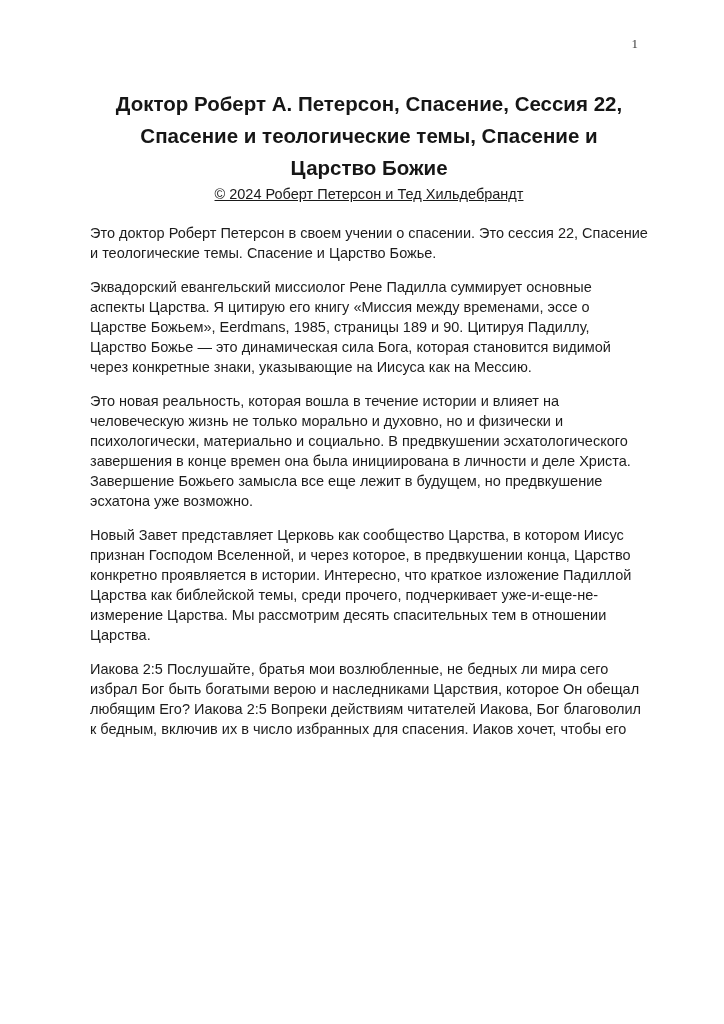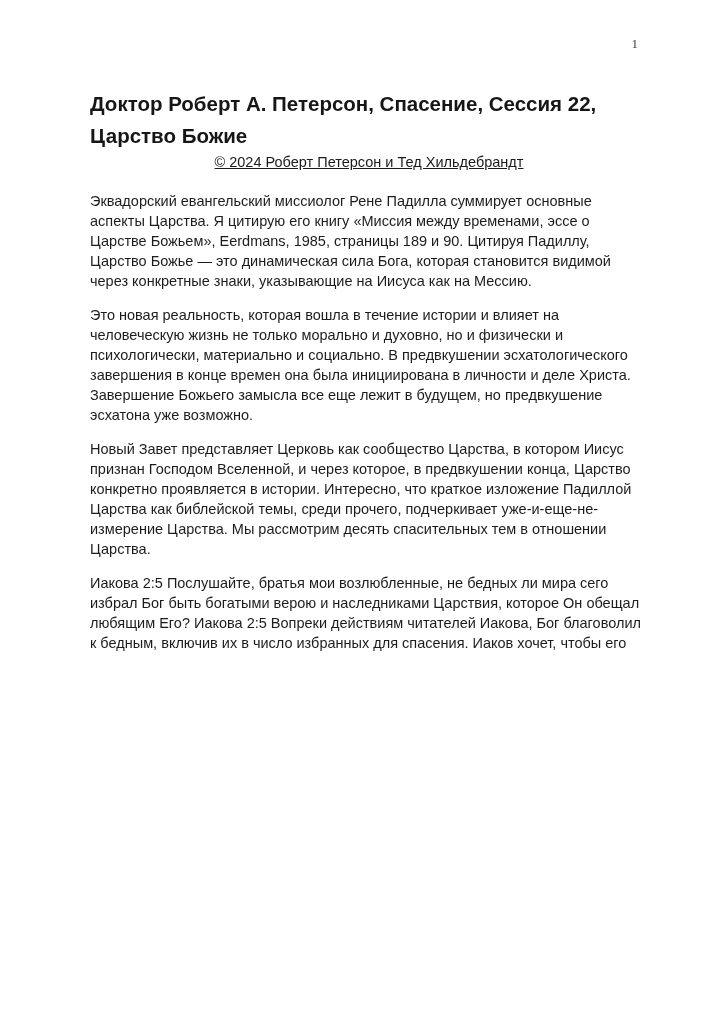--- a/index.html
+++ b/index.html
@@ -22,21 +22,21 @@
   .page-number {
     position: absolute;
     top: 36px;
     right: 86px;
     font-family: "Liberation Serif", "DejaVu Serif", serif;
     font-size: 13px;
     color: #3c3c3c;
   }
   .title {
     margin: 88px 0 0 0;
-    text-align: left;
+    text-align: center;
     font-size: 20.5px;
     font-weight: 700;
     line-height: 32px;
     color: #161616;
   }
   .title-line {
     display: block;
   }
   .copyright {
     margin: 0;
@@ -62,25 +62,27 @@
 </style>
 </head>
 <body>
 
 <div class="page">
 
   <div class="page-number">1</div>
 
   <h1 class="title">
     <span class="title-line">Доктор Роберт А. Петерсон, Спасение, Сессия 22,</span>
+    <span class="title-line">Спасение и теологические темы, Спасение и</span>
     <span class="title-line">Царство Божие</span>
   </h1>
 
   <div class="copyright">© 2024 Роберт Петерсон и Тед Хильдебрандт</div>
 
   <div class="body-text">
+    <p>Это доктор Роберт Петерсон в своем учении о спасении. Это сессия 22, Спасение и теологические темы. Спасение и Царство Божье.</p>
     <p>Эквадорский евангельский миссиолог Рене Падилла суммирует основные аспекты Царства. Я цитирую его книгу «Миссия между временами, эссе о Царстве Божьем», Eerdmans, 1985, страницы 189 и 90. Цитируя Падиллу, Царство Божье — это динамическая сила Бога, которая становится видимой через конкретные знаки, указывающие на Иисуса как на Мессию.</p>
     <p>Это новая реальность, которая вошла в течение истории и влияет на человеческую жизнь не только морально и духовно, но и физически и психологически, материально и социально. В предвкушении эсхатологического завершения в конце времен она была инициирована в личности и деле Христа. Завершение Божьего замысла все еще лежит в будущем, но предвкушение эсхатона уже возможно.</p>
     <p>Новый Завет представляет Церковь как сообщество Царства, в котором Иисус признан Господом Вселенной, и через которое, в предвкушении конца, Царство конкретно проявляется в истории. Интересно, что краткое изложение Падиллой Царства как библейской темы, среди прочего, подчеркивает уже-и-еще-не-измерение Царства. Мы рассмотрим десять спасительных тем в отношении Царства.</p>
     <p>Иакова 2:5 Послушайте, братья мои возлюбленные, не бедных ли мира сего избрал Бог быть богатыми верою и наследниками Царствия, которое Он обещал любящим Его? Иакова 2:5 Вопреки действиям читателей Иакова, Бог благоволил к бедным, включив их в число избранных для спасения. Иаков хочет, чтобы его</p>
   </div>
 
 </div>
 
 </body></html>

